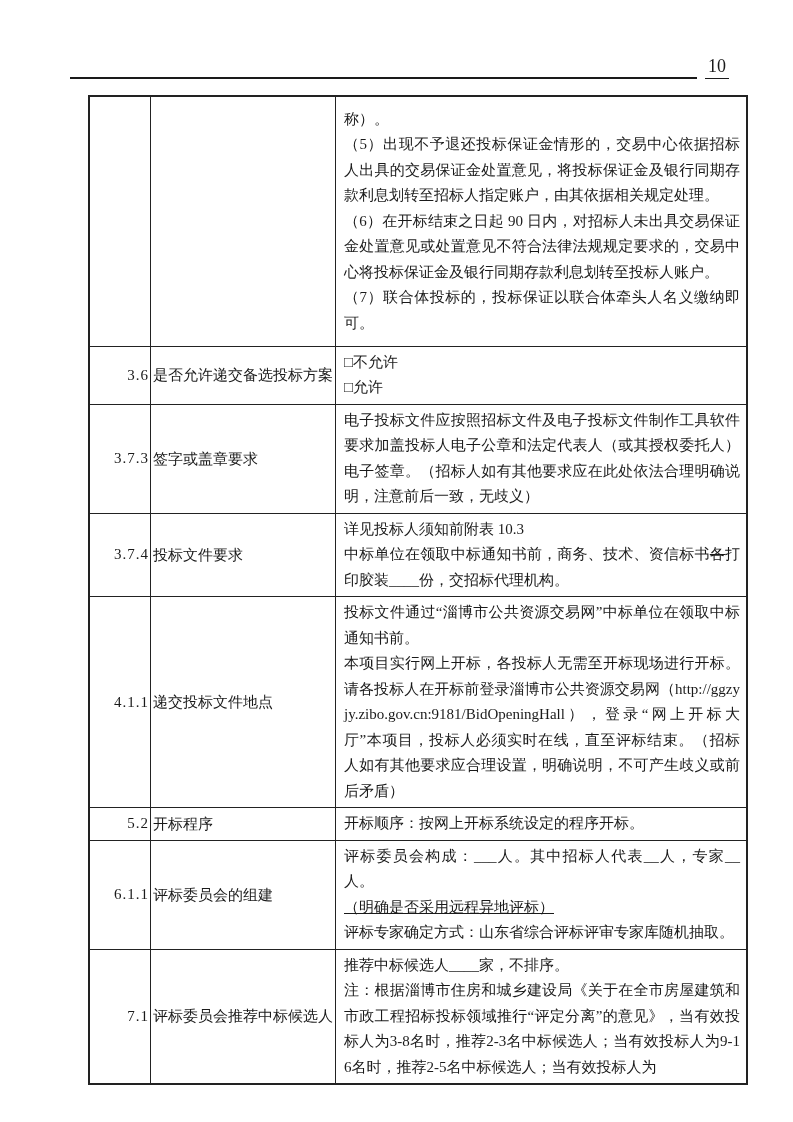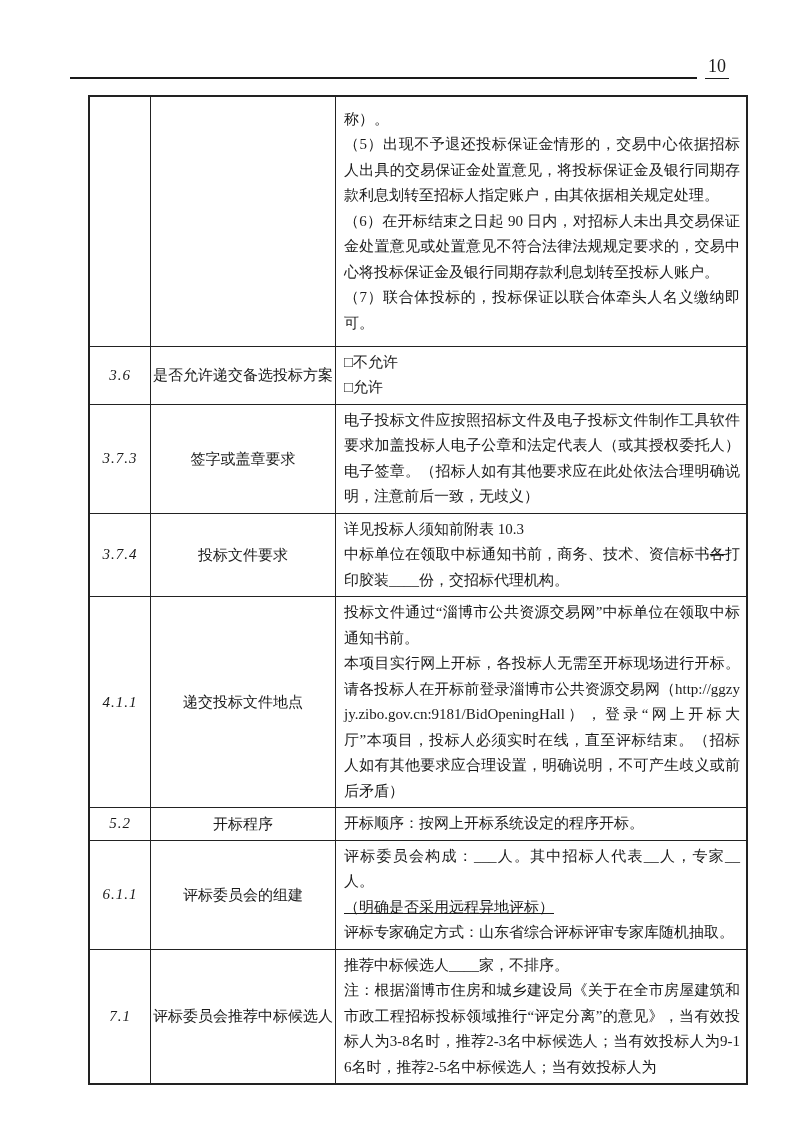--- a/index.html
+++ b/index.html
@@ -26,22 +26,22 @@
     border-collapse:collapse;
     table-layout:fixed;
     border:2px solid #222;
   }
   table.spec td{
     border:1px solid #222;
     font-size:15px;
     vertical-align:middle;
     overflow:hidden;
   }
-  td.c-num{width:58px;text-align:center;font-size:14px;letter-spacing:1px;font-style:italic;}
-  td.c-name{width:180px;text-align:center;font-size:14.5px;padding:0 2px;line-height:24px;}
+  td.c-num{width:58px;text-align:right;font-size:14px;letter-spacing:1px;}
+  td.c-name{width:180px;text-align:left;font-size:14.5px;padding:0 2px;line-height:24px;}
   td.c-desc{width:396px;vertical-align:top;padding:3px 6px 3px 8px;}
   td.c-desc p{
     margin:0;
     line-height:25.5px;
     text-align:justify;
     word-break:break-all;
   }
   .strike{text-decoration:line-through;}
   .underline{text-decoration:underline;}
 </style>

